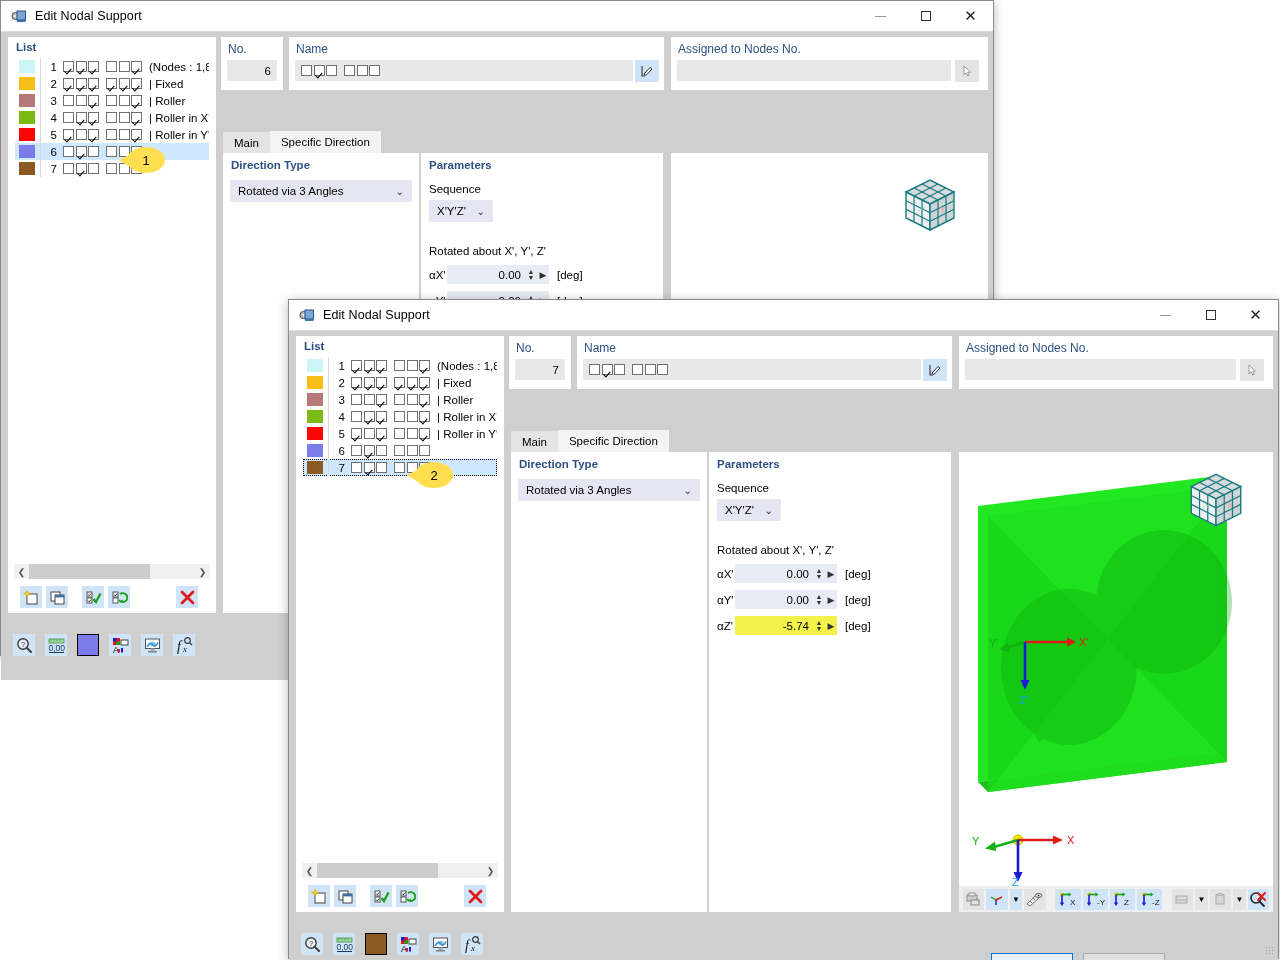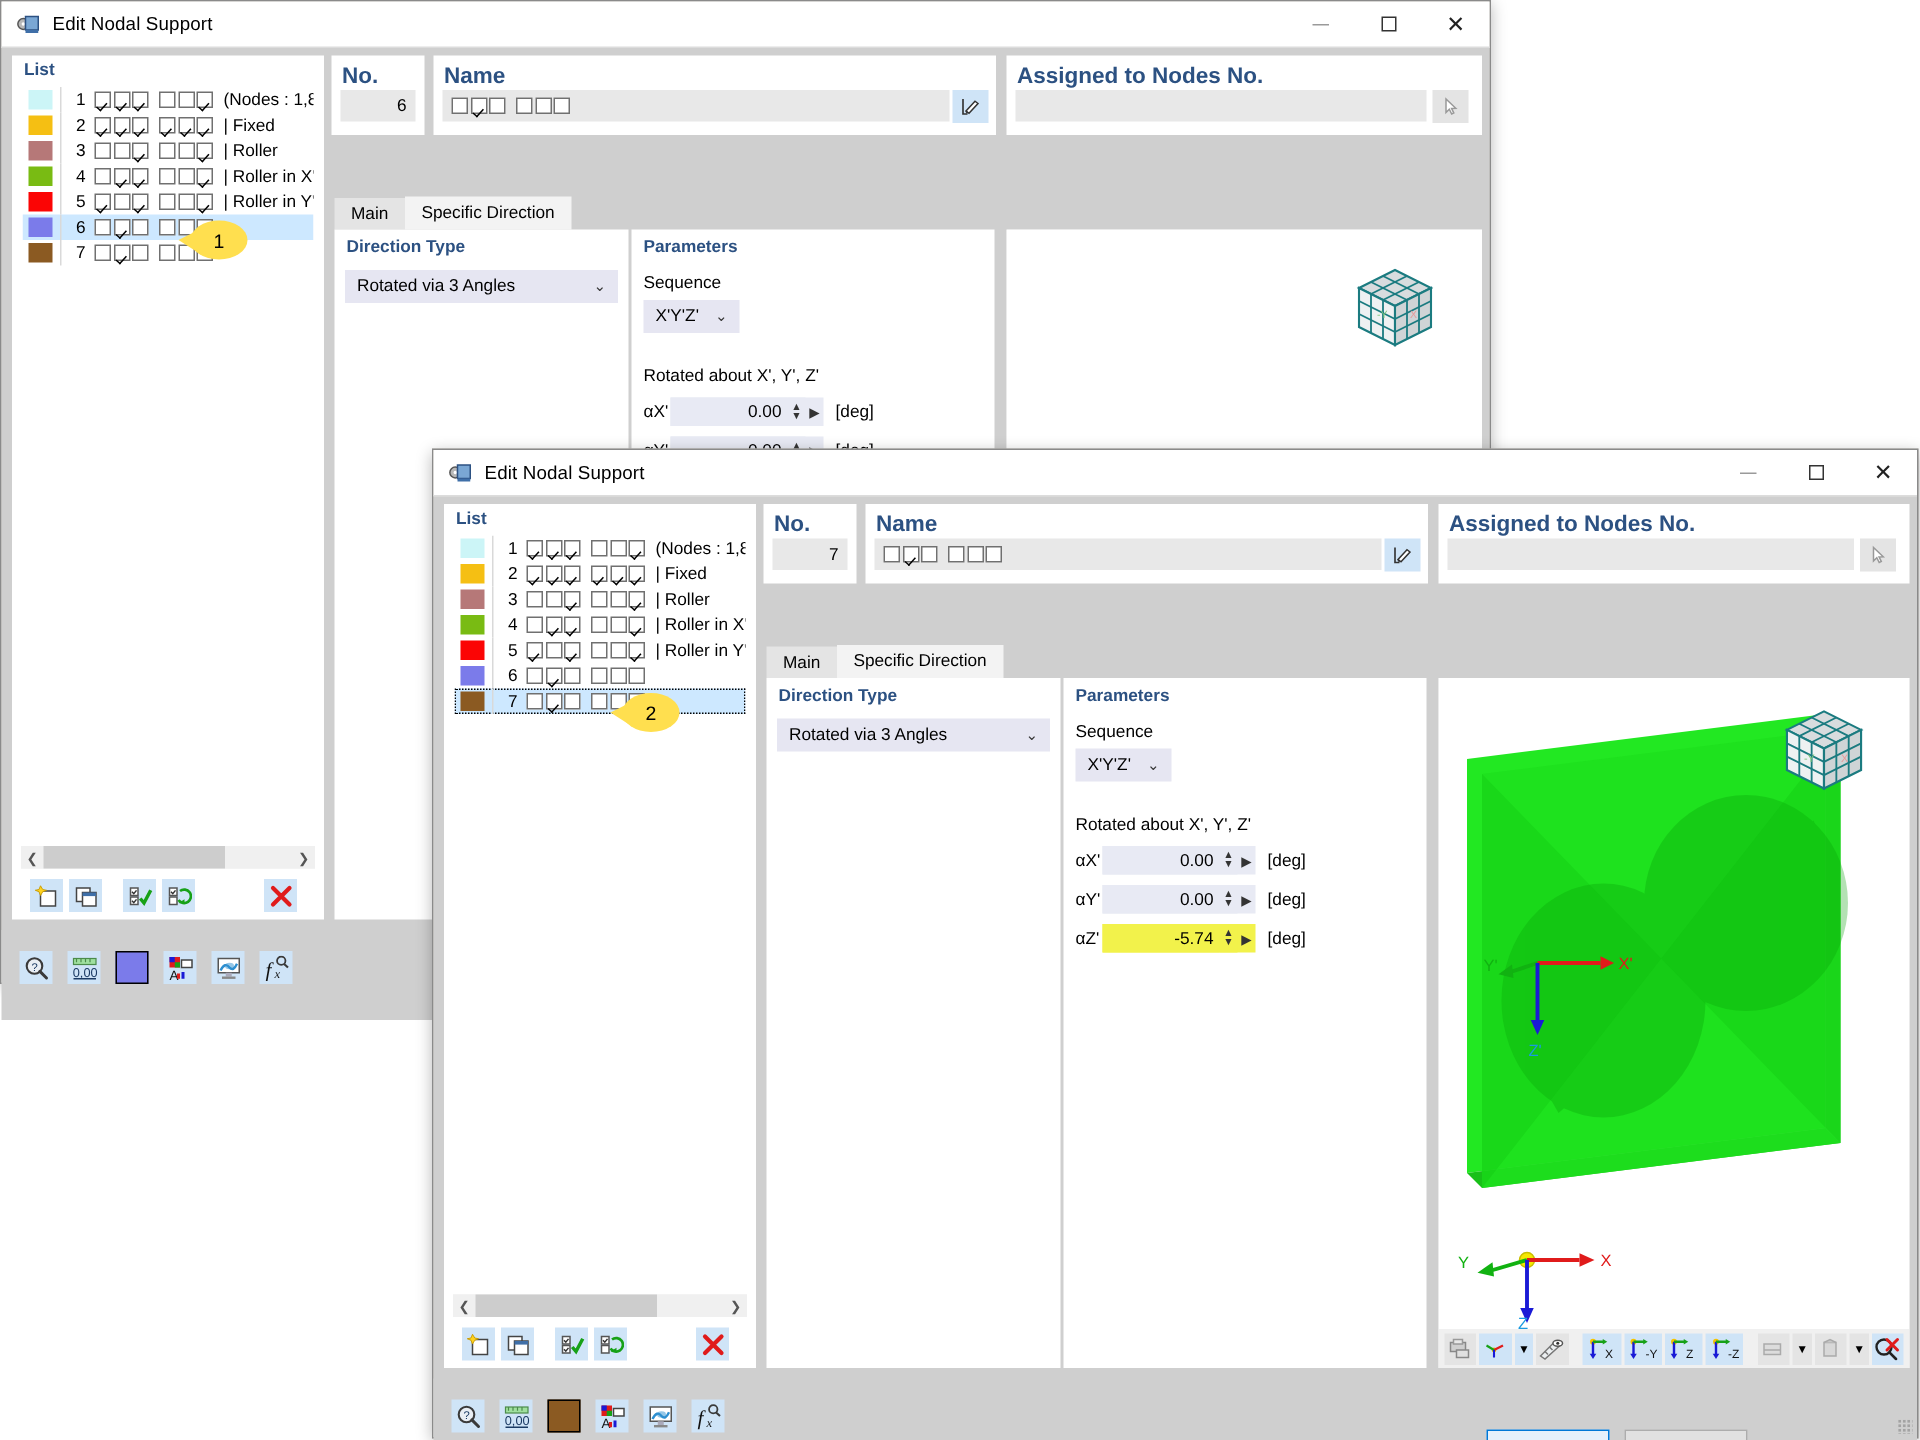--- a/index.html
+++ b/index.html
@@ -72,21 +72,21 @@
 
   
   .ltb { position: absolute; display: flex; align-items: center; gap: 4px; }
   .tbtn {
     width: 22px; height: 22px; background: #cfe4f7; border: 0;
     display: flex; align-items: center; justify-content: center; position: relative;
   }
 
   
   .fieldbox { position: absolute; background: #fff; }
-  .flabel { color: #2c5182; font-weight: bold; font-size: 15px; }
+  .flabel { color: #2c5182; font-weight: normal; font-size: 12px; }
   .finput {
     background: #e8e8e8; border: 0; height: 21px; display: flex; align-items: center;
     padding: 0 6px; font-size: 11.5px;
   }
   .finput.num { justify-content: flex-end; }
   .pickbtn { width: 24px; height: 22px; background: #cfe4f7; display:flex; align-items:center; justify-content:center; }
   .pickbtn.dis { background: #e4e4e4; }
 
   
   .tabs { position: absolute; display: flex; align-items: flex-end; height: 22px; }

